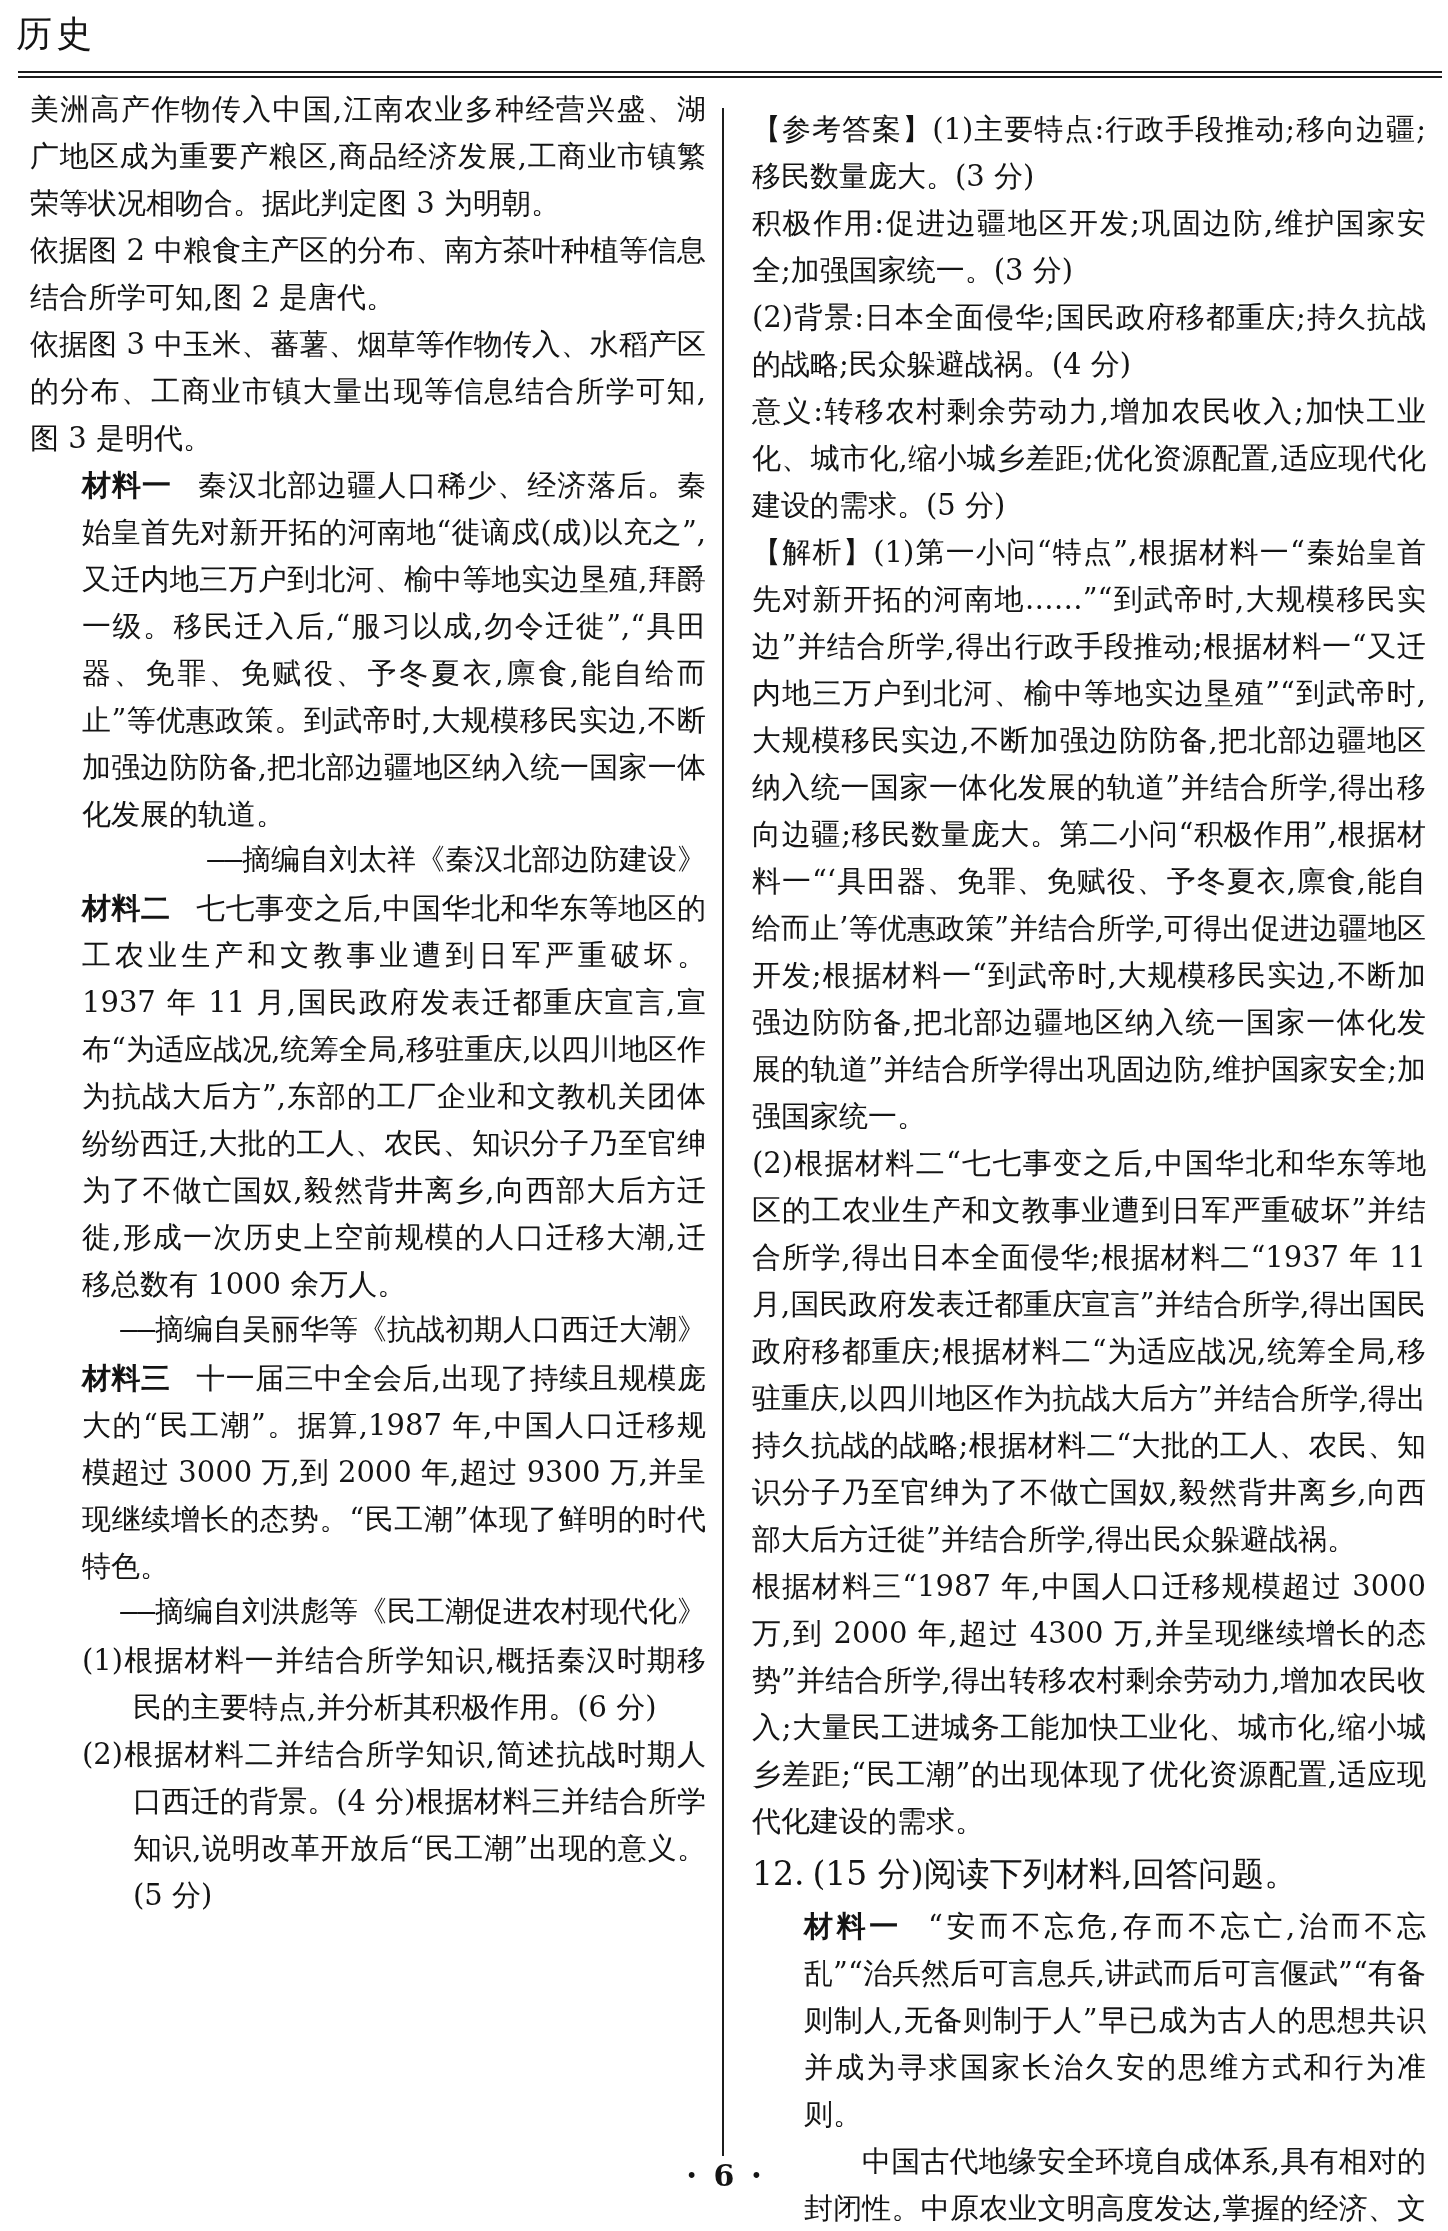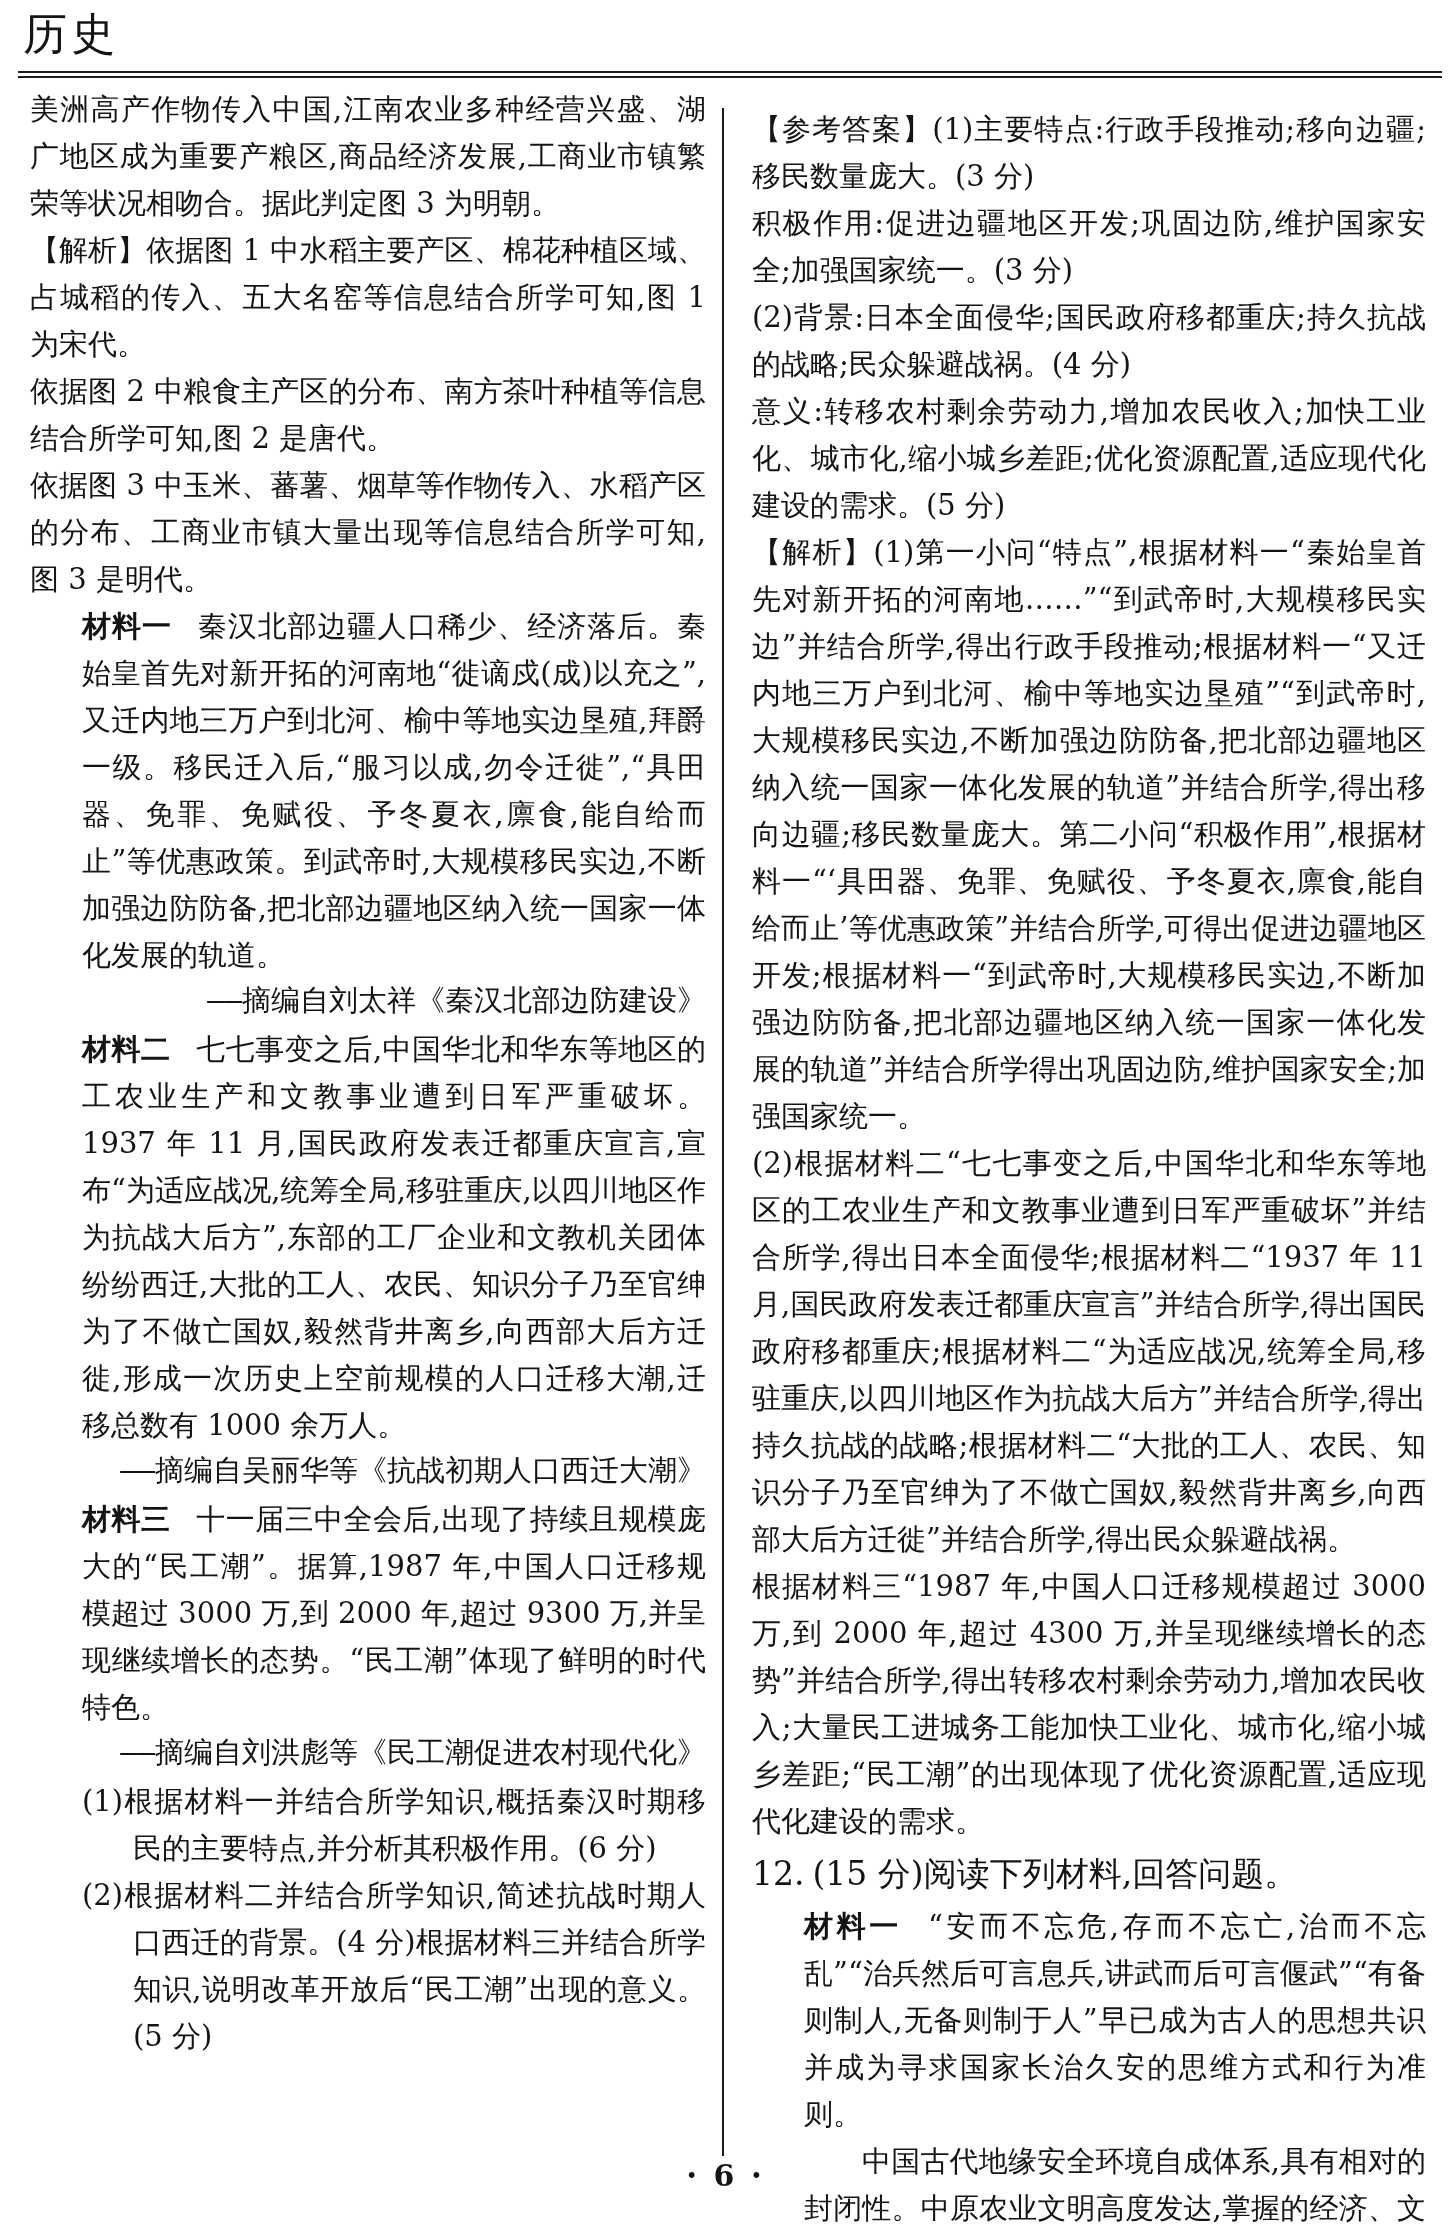--- a/index.html
+++ b/index.html
@@ -7,22 +7,22 @@
     position:relative;
     width:1448px;
     height:2231px;
     background:#ffffff;
     color:#141414;
     font-family:"DejaVu Serif","Liberation Serif",serif;
     overflow:hidden;
   }
   .header-title{
     position:absolute;
-    left:23px; top:8px;
-    font-size:44px;
+    left:16px; top:8px;
+    font-size:36px;
     line-height:52px;
     letter-spacing:4px;
   }
   .header-rule{
     position:absolute;
     left:18px; top:71px;
     width:1424px; height:3px;
     border-top:2px solid #1c1c1c;
     border-bottom:2px solid #1c1c1c;
   }
@@ -83,21 +83,20 @@
 <body>
 
 <div class="page">
 
   <div class="header-title">历史</div>
   <div class="header-rule"></div>
   <div class="column-divider"></div>
 
   <div class="col col-left">
     <p class="para">美洲高产作物传入中国,江南农业多种经营兴盛、湖广地区成为重要产粮区,商品经济发展,工商业市镇繁荣等状况相吻合。据此判定图 3 为明朝。</p>
-    <p class="para"><span class="lab">【解析】</span><span>依据图 1 中水稻主要产区、棉花种植区域、占城稻的传入、五大名窑等信息结合所学可知,图 1 为宋代。</span></p>
     <p class="para">依据图 2 中粮食主产区的分布、南方茶叶种植等信息结合所学可知,图 2 是唐代。</p>
     <p class="para">依据图 3 中玉米、蕃薯、烟草等作物传入、水稻产区的分布、工商业市镇大量出现等信息结合所学可知,图 3 是明代。</p>
 
 
     <div class="para material">
       <span class="matlab">材料一</span><span>秦汉北部边疆人口稀少、经济落后。秦始皇首先对新开拓的河南地“徙谪戍(成)以充之”,又迁内地三万户到北河、榆中等地实边垦殖,拜爵一级。移民迁入后,“服习以成,勿令迁徙”,“具田器、免罪、免赋役、予冬夏衣,廪食,能自给而止”等优惠政策。到武帝时,大规模移民实边,不断加强边防防备,把北部边疆地区纳入统一国家一体化发展的轨道。</span>
     </div>
     <p class="attribution">——摘编自刘太祥《秦汉北部边防建设》</p>
 
     <div class="para material">

